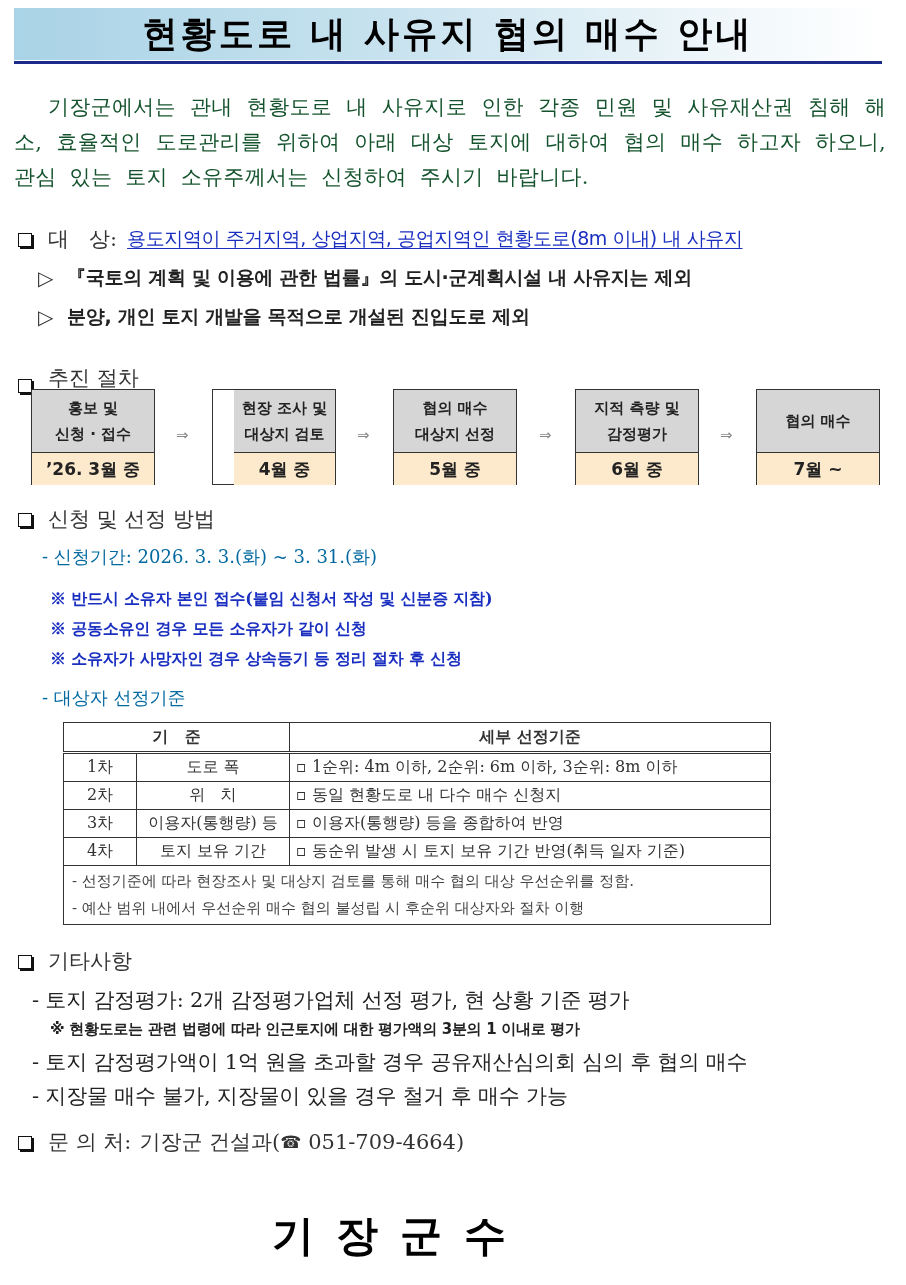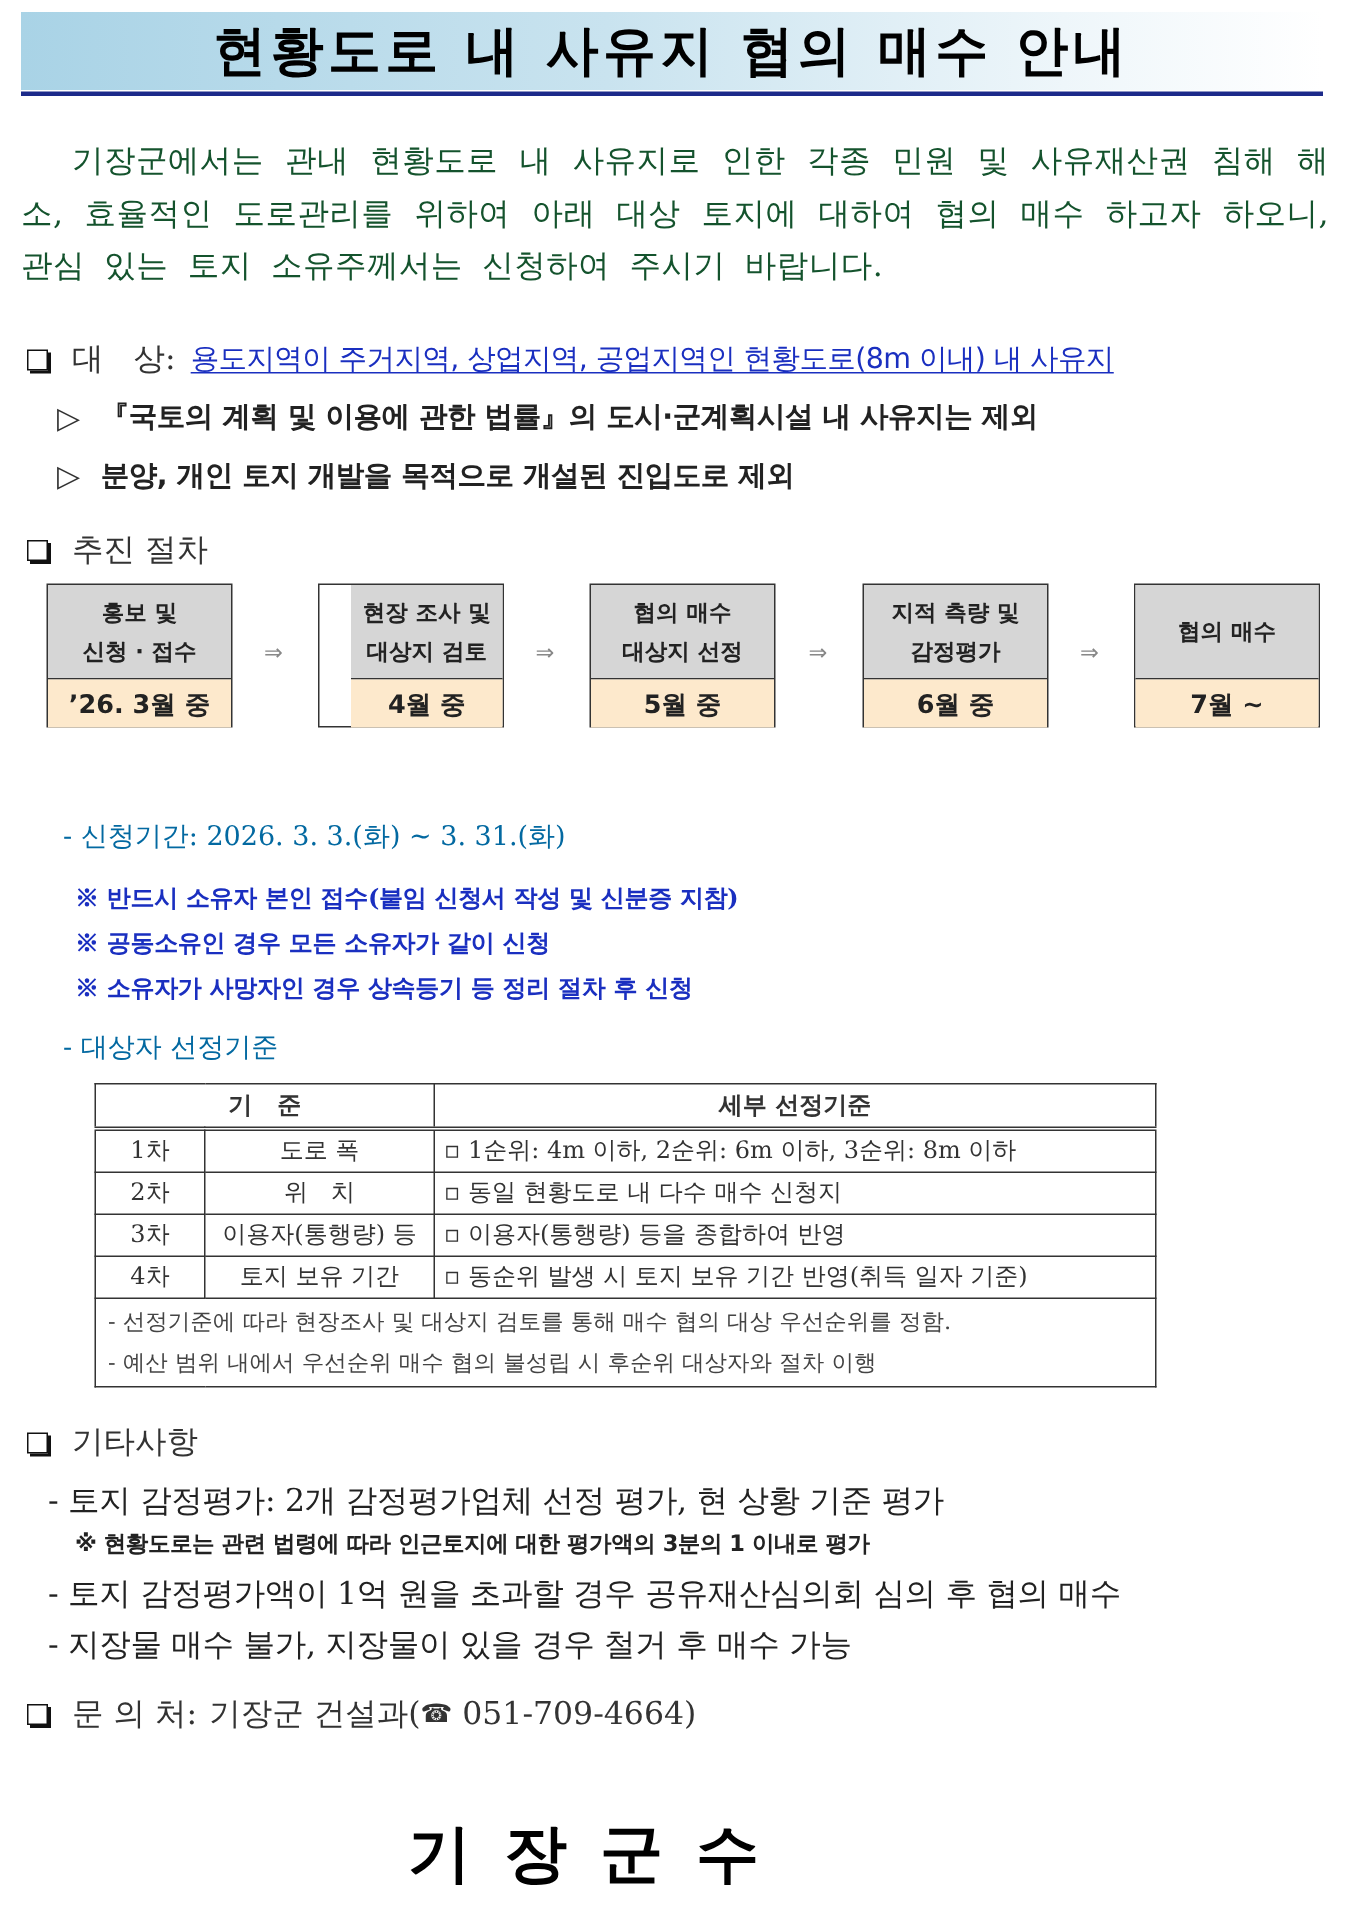--- a/index.html
+++ b/index.html
@@ -140,21 +140,21 @@
   </div>
   <div class="tri-item" style="top:265px;">
     <span class="tri-icon">▷</span>
     <span>『국토의 계획 및 이용에 관한 법률』의 도시·군계획시설 내 사유지는 제외</span>
   </div>
   <div class="tri-item" style="top:304px;">
     <span class="tri-icon">▷</span>
     <span>분양, 개인 토지 개발을 목적으로 개설된 진입도로 제외</span>
   </div>
 
-  <div class="sec-head" style="top:352px;">
+  <div class="sec-head" style="top:364px;align-items:flex-end;">
     <span class="sq-icon"></span>
     <span>추진 절차</span>
   </div>
 
   <div class="proc-box" style="left:31px;">
     <div class="proc-top">
       <span>홍보 및</span>
       <span>신청 · 접수</span>
     </div>
     <div class="proc-bot">’26. 3월 중</div>
@@ -188,20 +188,24 @@
   </div>
   <div class="proc-arrow" style="left:720px;">⇒</div>
 
   <div class="proc-box" style="left:756px;">
     <div class="proc-top">
       <span>협의 매수</span>
     </div>
     <div class="proc-bot">7월 ~</div>
   </div>
 
+  <div class="sec-head" style="top:505px;">
+    <span class="sq-icon"></span>
+    <span>신청 및 선정 방법</span>
+  </div>
   <div class="dash-line" style="top:545px;">- 신청기간: 2026. 3. 3.(화) ~ 3. 31.(화)</div>
   <div class="note-blue" style="top:619px;">※ 공동소유인 경우 모든 소유자가 같이 신청</div>
   <div class="note-blue" style="top:589px;">※ 반드시 소유자 본인 접수(붙임 신청서 작성 및 신분증 지참)</div>
   <div class="note-blue" style="top:649px;">※ 소유자가 사망자인 경우 상속등기 등 정리 절차 후 신청</div>
 
   <div class="dash-line" style="top:686px;">- 대상자 선정기준</div>
 
   <table class="crit-table">
     <thead>
       <tr>

